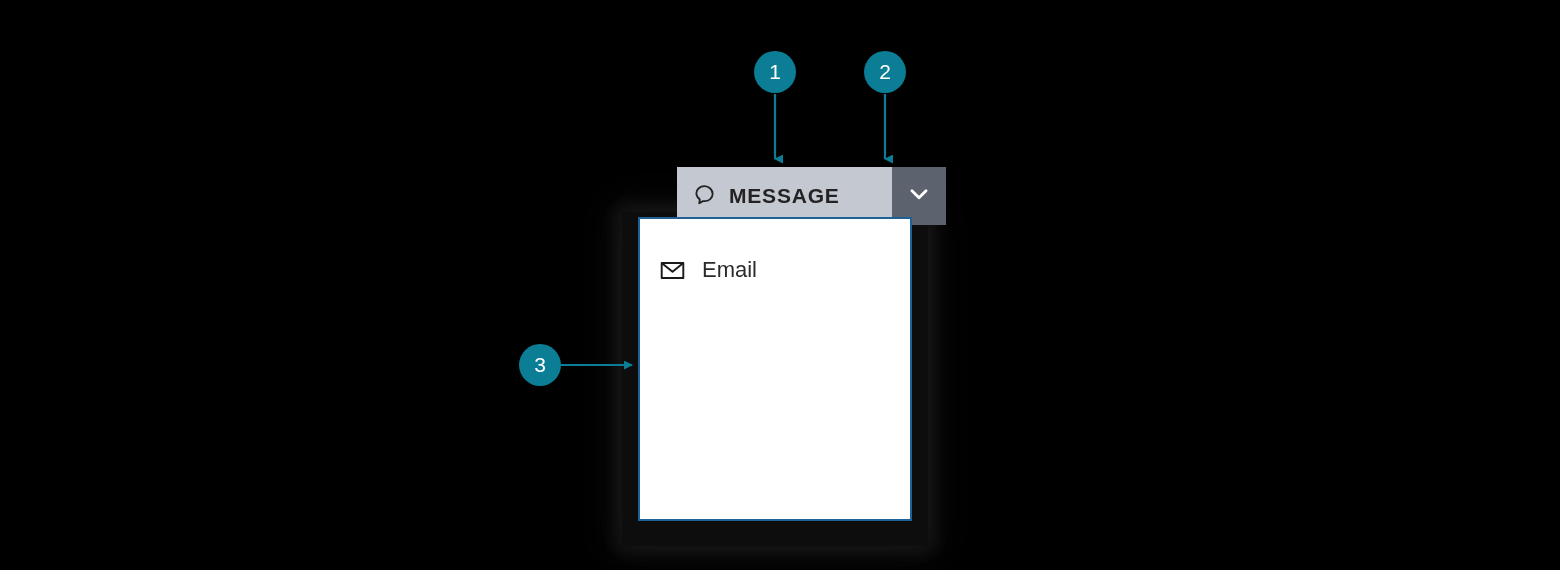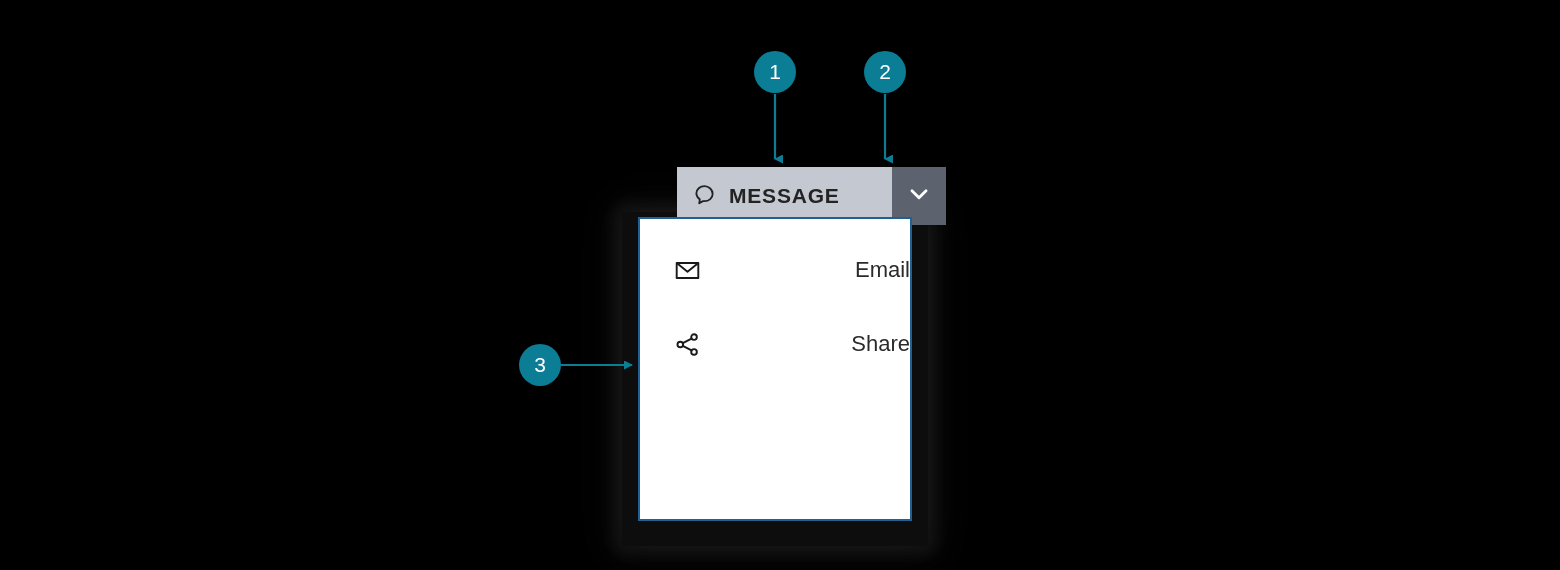--- a/index.html
+++ b/index.html
@@ -102,25 +102,25 @@
     z-index: 22;
   }
   .menu-list {
     list-style: none;
     margin: 0;
     padding: 22px 0 0 0;
   }
   .menu-item {
     display: flex;
     align-items: center;
+    gap: 15px;
     height: 58px;
-    padding: 0 0 0 32px;
+    padding: 0 0 0 17px;
     margin-bottom: 16px;
     cursor: default;
-    justify-content: space-between;
   }
   .menu-item:last-child { margin-bottom: 0; }
   .menu-icon {
     width: 30px;
     height: 30px;
     flex: 0 0 30px;
     display: flex;
     align-items: center;
     justify-content: center;
     color: #1a1a1a;
@@ -186,27 +186,15 @@
         <svg width="27" height="27" viewBox="0 0 24 24" fill="none" stroke="#1a1a1a" stroke-width="1.7" stroke-linejoin="round">
           <rect x="2.4" y="5.3" width="19.2" height="13.4"></rect>
           <path d="M2.4 5.3 L12 13.2 L21.6 5.3"></path>
         </svg>
       </span>
       <span class="menu-label">Email</span>
     </li>
 
 
 
-    <li class="menu-item">
-      <span class="menu-icon">
-        <svg width="27" height="27" viewBox="0 0 24 24" fill="none" stroke="#1a1a1a" stroke-width="1.7" stroke-linecap="round" stroke-linejoin="round">
-          <circle cx="17.8" cy="5.4" r="2.5"></circle>
-          <circle cx="5.6" cy="12" r="2.5"></circle>
-          <circle cx="17.8" cy="18.6" r="2.5"></circle>
-          <path d="M15.6 6.7 L7.8 10.8"></path>
-          <path d="M7.8 13.2 L15.6 17.3"></path>
-        </svg>
-      </span>
-      <span class="menu-label">Share</span>
-    </li>
 
   </ul>
 </div>
 
 </body></html>

